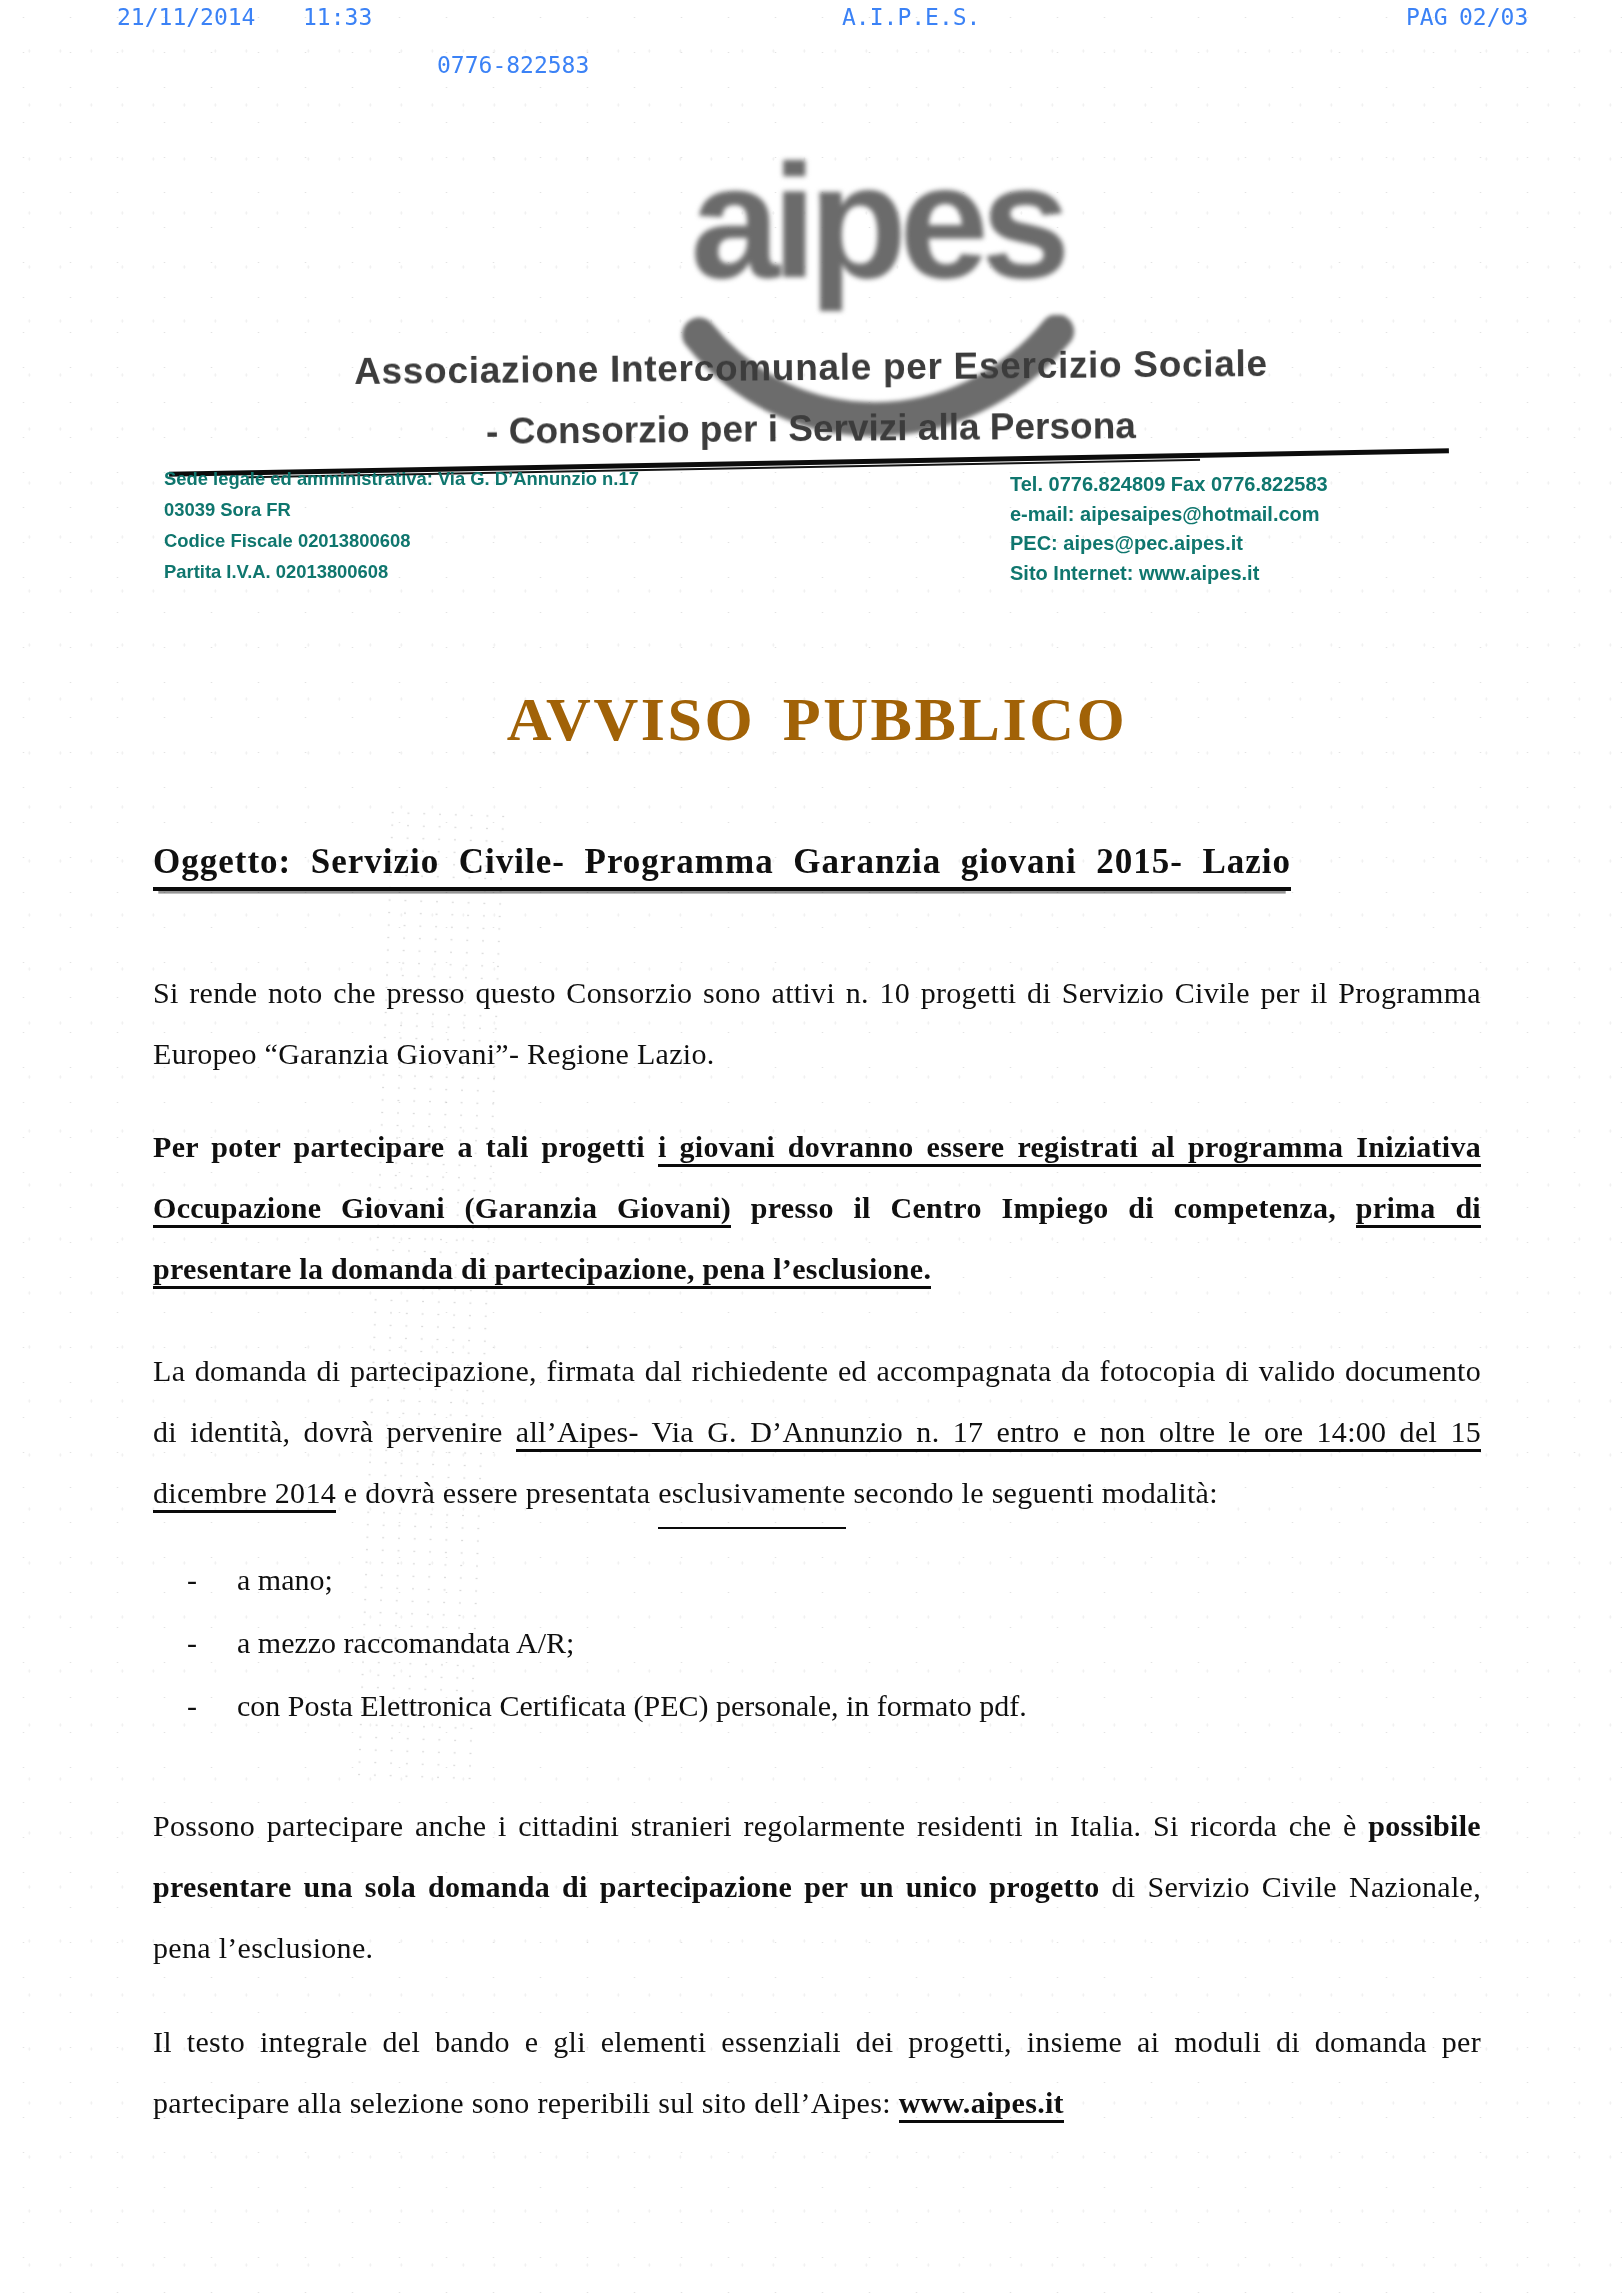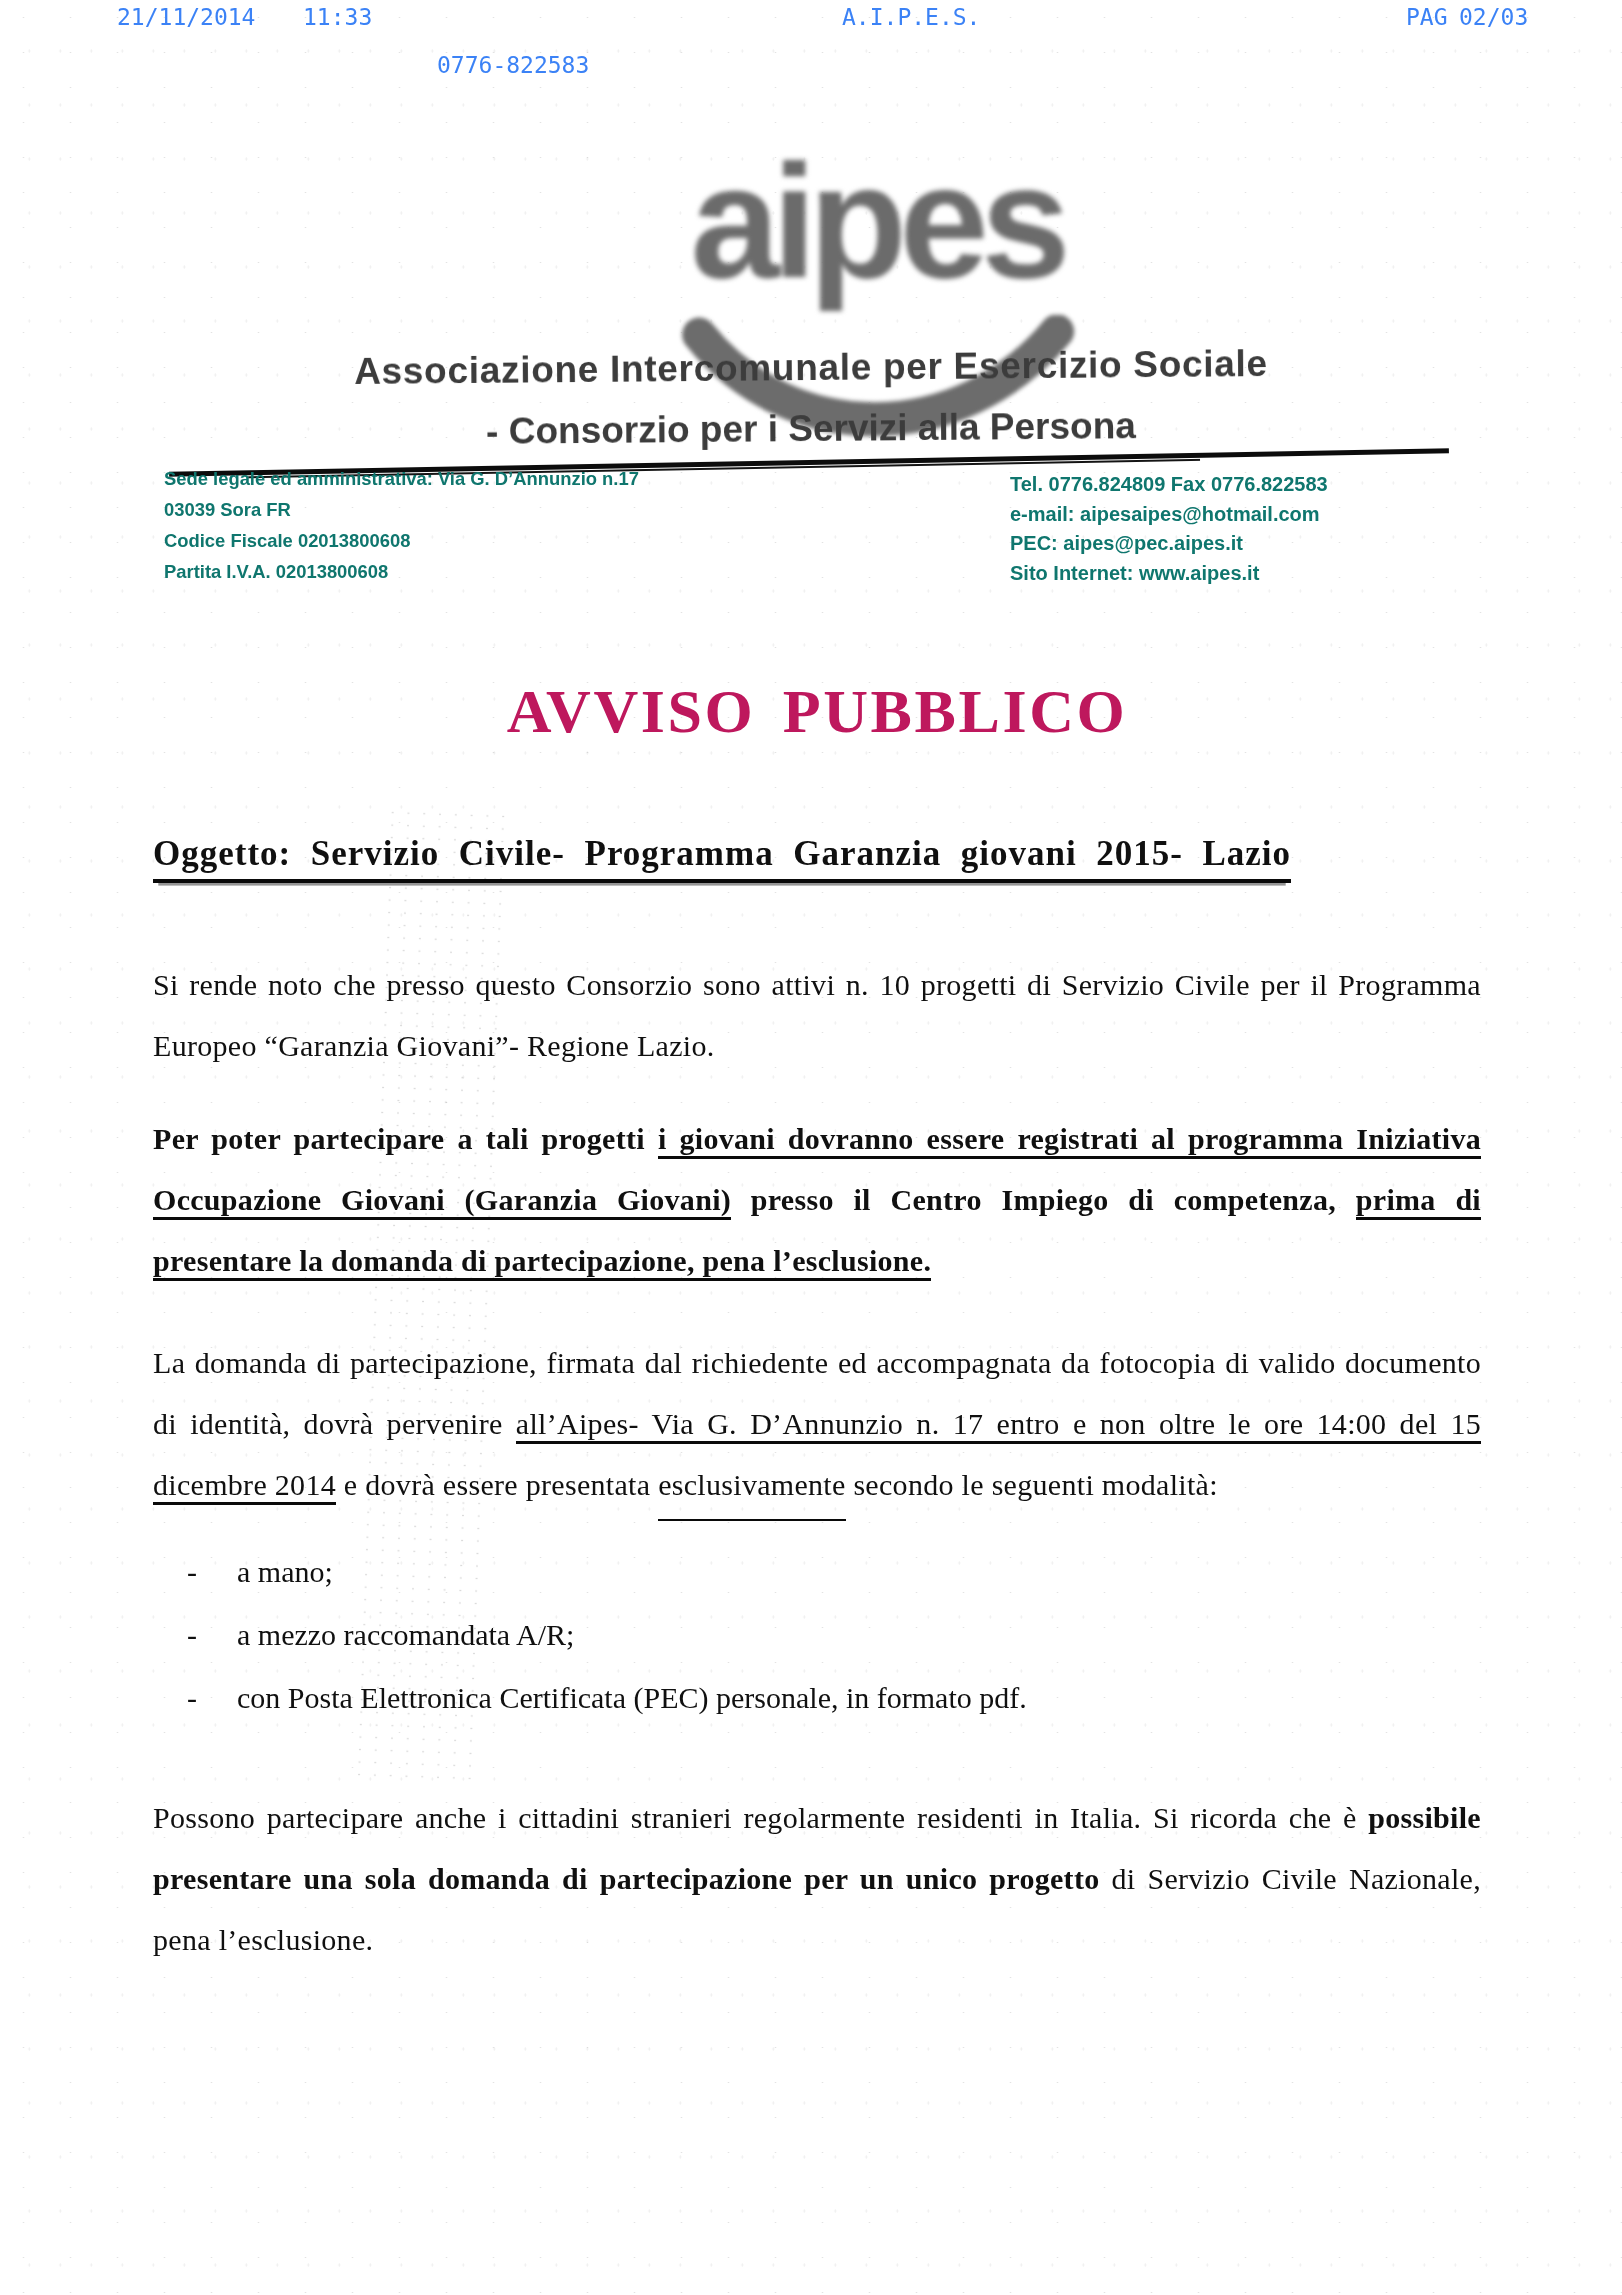--- a/index.html
+++ b/index.html
@@ -53,22 +53,22 @@
   .org2{top:408px;font-size:37px;}
   .lh-rule{position:absolute;left:169px;top:460px;width:1280px;height:5.3px;
     background:#0c0c0c;transform:rotate(-1.05deg);filter:blur(0.4px);}
   .lh-rule::after{content:"";position:absolute;left:79px;top:5.9px;width:952px;height:2.6px;background:#141414;}
   .addr{position:absolute;font-family:"Liberation Sans", sans-serif;font-weight:700;
     color:#0f766e;filter:blur(0.6px);}
   .addr-left{left:164px;top:463px;font-size:18.4px;line-height:31px;}
   .addr-right{left:1010px;top:470px;font-size:20px;line-height:29.5px;}
   
   .doc{position:absolute;left:153px;top:676px;width:1328px;}
-  .doc-title{margin:0;text-align:center;font-size:62px;font-weight:700;
-    letter-spacing:2.6px;word-spacing:9.2px;color:#be185d;filter:blur(0.7px);}
+  .doc-title{margin:8px;text-align:center;font-size:62px;font-weight:700;
+    letter-spacing:2.6px;word-spacing:9.2px;color:#a16207;filter:blur(0.7px);}
   .subject{margin:87px 0 0 0;font-size:35px;font-weight:700;white-space:nowrap;
     letter-spacing:1px;word-spacing:9.8px;filter:blur(0.4px);}
   .subject .subject-text{border-bottom:4.6px solid #0a0a0a;padding-bottom:5.9px;
     box-shadow:0 7.9px 0 -5.3px rgba(20,20,20,.45);}
   .doc p{margin:0;font-size:30px;line-height:61px;text-align:justify;
     letter-spacing:0.3px;filter:blur(0.2px);}
   .p1{margin-top:80px !important;}
   .p2{margin-top:31.5px !important;font-weight:700;}
   .p3{margin-top:41px !important;}
   .u{border-bottom:3.3px solid #0a0a0a;padding-bottom:1.3px;}
@@ -134,14 +134,15 @@
   <p class="p3"><span>La domanda di partecipazione, firmata dal richiedente ed accompagnata da fotocopia di valido documento di identità, dovrà pervenire </span><span class="u">all’Aipes- Via G. D’Annunzio n. 17 entro e non oltre le ore 14:00 del 15 dicembre 2014</span><span> e dovrà essere presentata </span><span class="u2">esclusivamente</span><span> secondo le seguenti modalità:</span></p>
 
   <ul class="bullets">
     <li><span class="dash">-</span><span>a mano;</span></li>
     <li><span class="dash">-</span><span>a mezzo raccomandata A/R;</span></li>
     <li><span class="dash">-</span><span>con Posta Elettronica Certificata (PEC) personale, in formato pdf.</span></li>
   </ul>
 
   <p class="p4"><span>Possono partecipare anche i cittadini stranieri regolarmente residenti in Italia. Si ricorda che è </span><span class="b">possibile presentare una sola domanda di partecipazione per un unico progetto </span><span>di Servizio Civile Nazionale, pena l’esclusione.</span></p>
 
+  <p class="p5"><span>Il testo integrale del bando e gli elementi essenziali dei progetti, insieme ai moduli di domanda per partecipare alla selezione sono reperibili sul sito dell’Aipes: </span><span class="b u">www.aipes.it</span></p>
 </main>
 
 
 </body></html>

